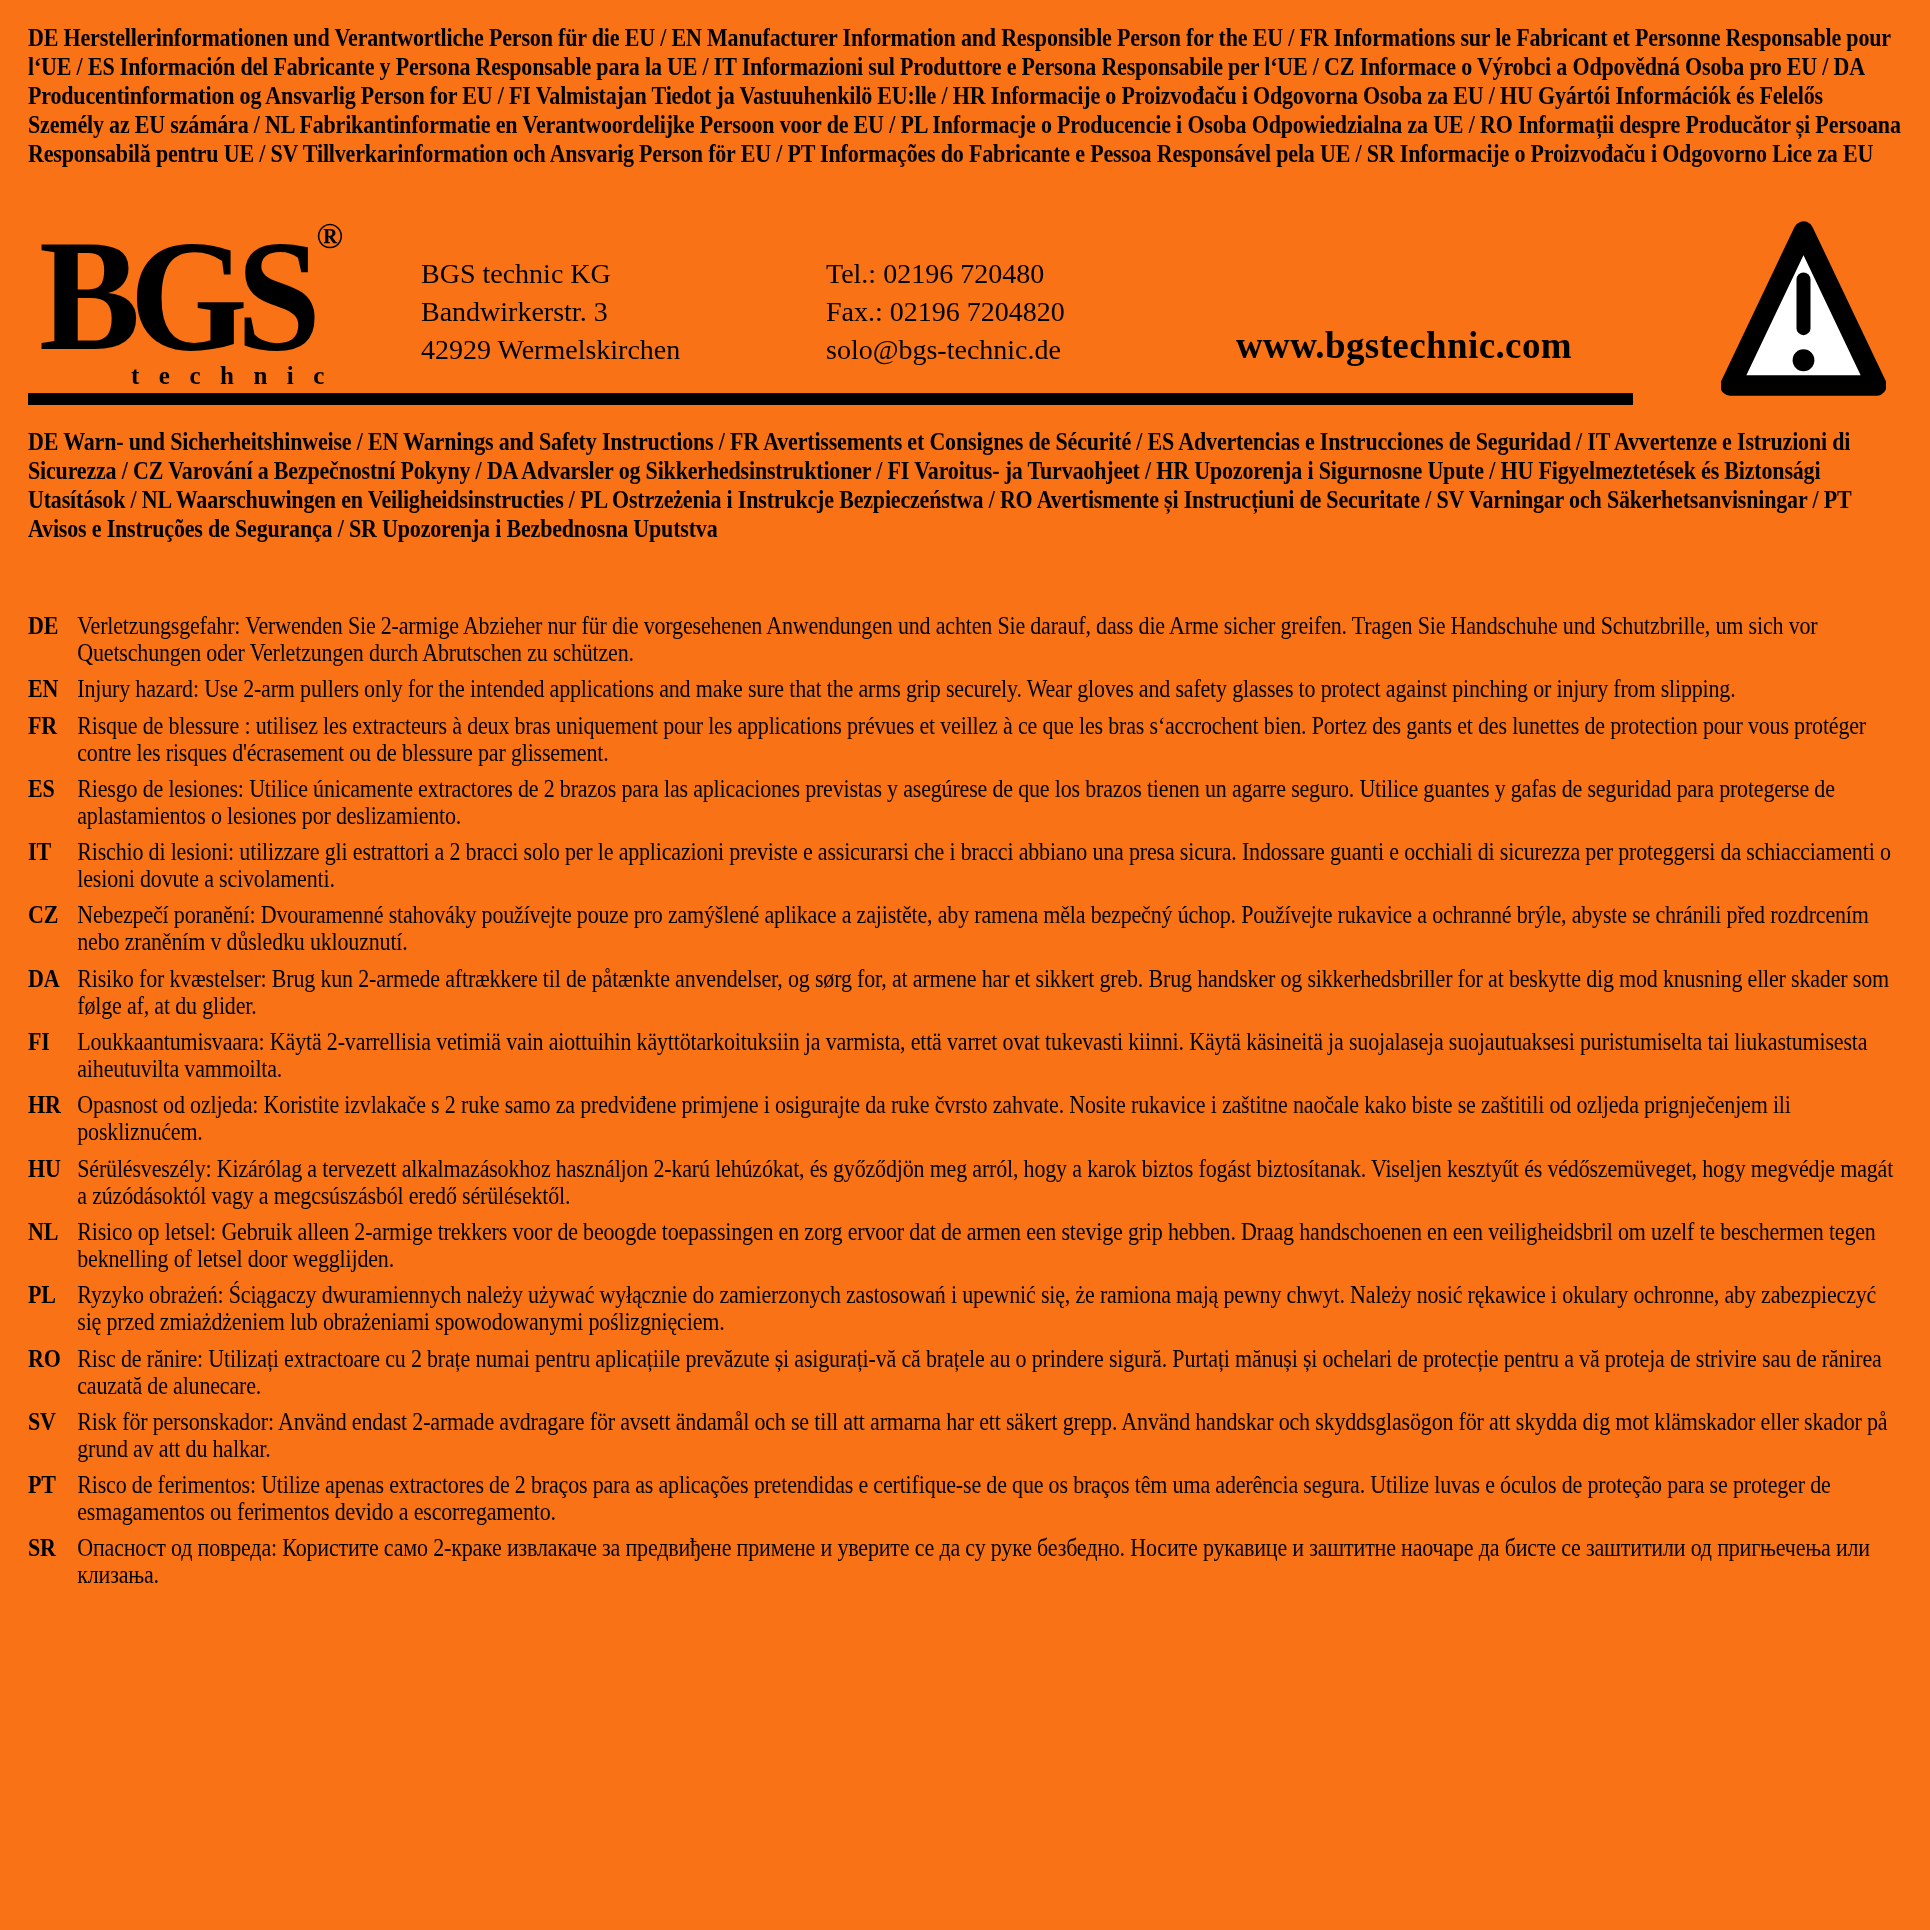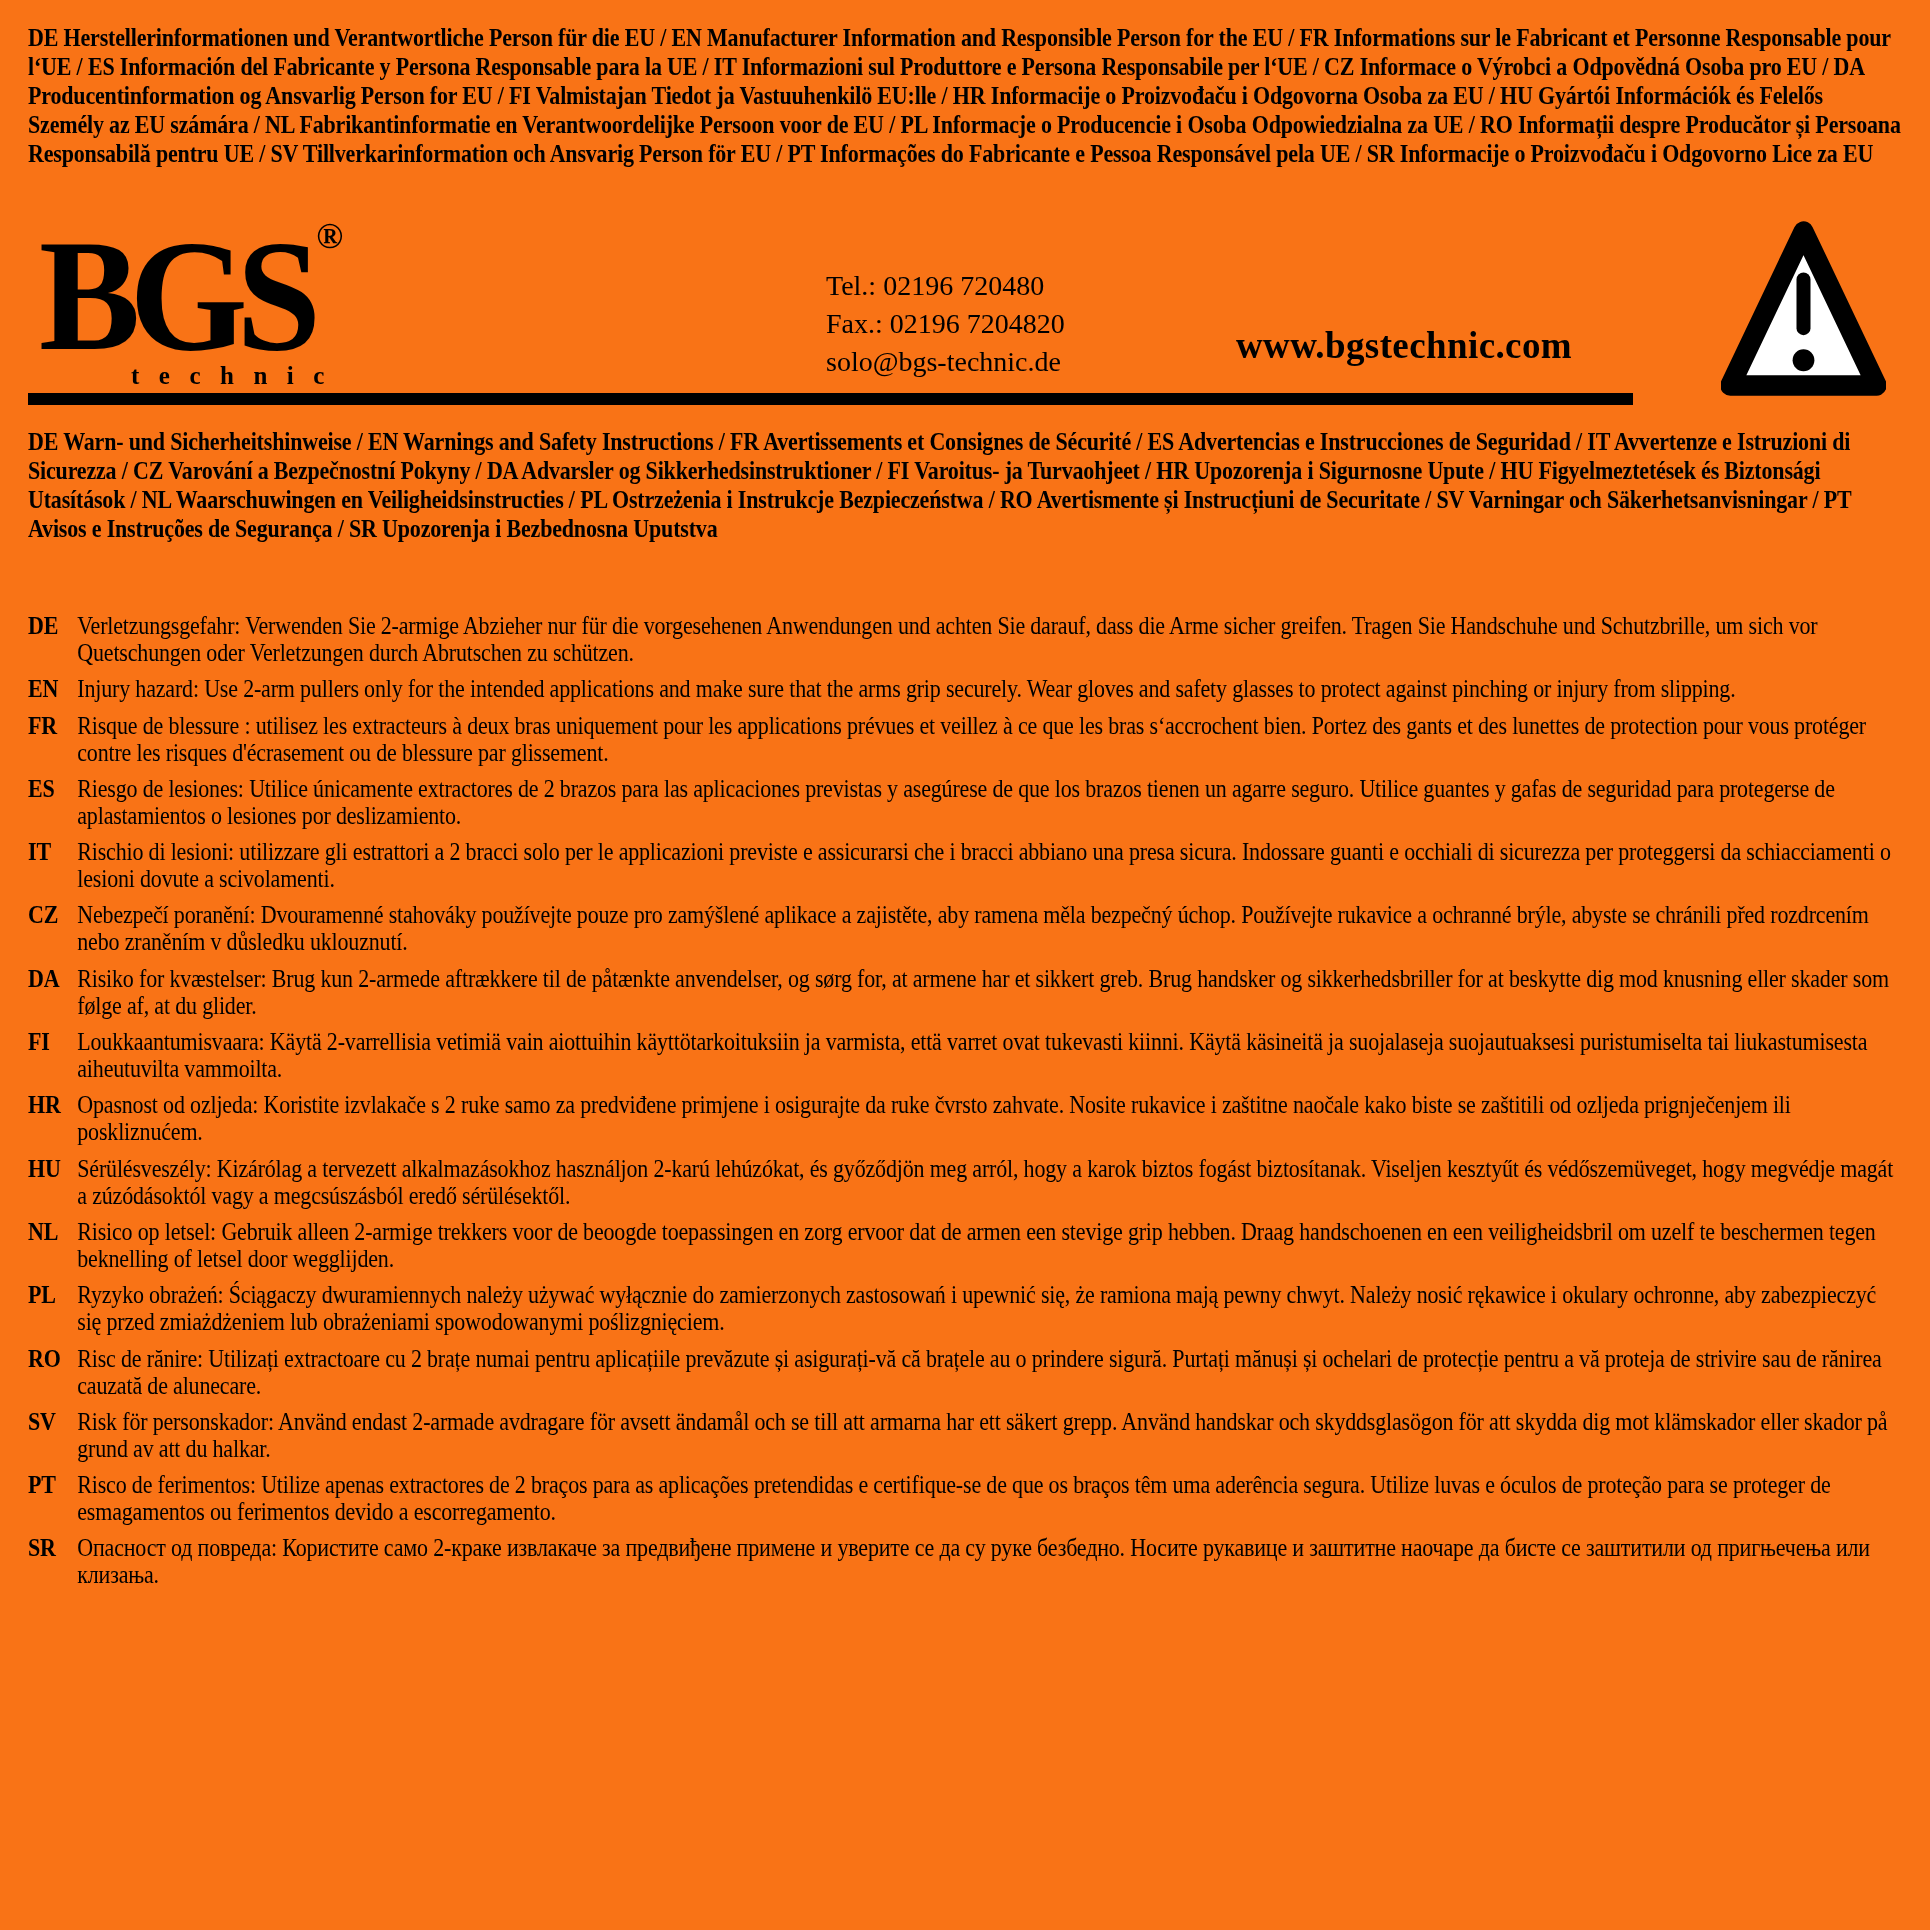--- a/index.html
+++ b/index.html
@@ -41,21 +41,21 @@
   }
   .logo-reg { font-size: 36px; font-weight: bold; vertical-align: 101px; margin-left: 6.2px; }
   .logo-technic {
     font-size: 25px;
     font-weight: bold;
     letter-spacing: 19.5px;
     margin: 1.6px 0 0 92px;
     white-space: nowrap;
   }
   .address { position: absolute; left: 393px; top: 45px; font-size: 28px; line-height: 38px; }
-  .contact { position: absolute; left: 798px; top: 45px; font-size: 28px; line-height: 38px; margin-top: 12px; }
+  .contact { position: absolute; left: 798px; top: 45px; font-size: 28px; line-height: 38px; }
   .website { position: absolute; left: 1208px; top: 114px; font-size: 37px; font-weight: bold; letter-spacing: 0.4px; }
   .warning-triangle { position: absolute; right: 15.6px; top: 9.3px; width: 165px; height: 179px; }
   .rule { position: absolute; left: 28px; top: 393px; width: 1605px; height: 11.7px; background: #000000; }
   .safety-header {
     top: 427px;
     font-size: 25px;
     line-height: 29px;
     font-weight: bold;
     letter-spacing: -0.2px;
   }
@@ -72,20 +72,25 @@
   <div class="squish header-block">DE Herstellerinformationen und Verantwortliche Person für die EU  /  EN Manufacturer Information and Responsible Person for the EU  /  FR Informations sur le Fabricant et Personne Responsable pour l‘UE  /  ES Información del Fabricante y Persona Responsable para la UE  /  IT Informazioni sul Produttore e Persona Responsabile per l‘UE  /  CZ Informace o Výrobci a Odpovědná Osoba pro EU  /  DA Producentinformation og Ansvarlig Person for EU  /  FI Valmistajan Tiedot ja Vastuuhenkilö EU:lle  /  HR Informacije o Proizvođaču i Odgovorna Osoba za EU  /  HU Gyártói Információk és Felelős Személy az EU számára  /  NL Fabrikantinformatie en Verantwoordelijke Persoon voor de EU  /  PL Informacje o Producencie i Osoba Odpowiedzialna za UE  /  RO Informații despre Producător și Persoana Responsabilă pentru UE  /  SV Tillverkarinformation och Ansvarig Person för EU  /  PT Informações do Fabricante e Pessoa Responsável pela UE  /  SR Informacije o Proizvođaču i Odgovorno Lice za EU</div>
 
   <div class="company">
     <div class="logo">
       <div class="logo-row">
         <span class="logo-bgs">BGS</span><span class="logo-reg">®</span>
       </div>
       <div class="logo-technic">technic</div>
     </div>
 
+    <div class="address">
+      <div>BGS technic KG</div>
+      <div>Bandwirkerstr. 3</div>
+      <div>42929 Wermelskirchen</div>
+    </div>
 
     <div class="contact">
       <div>Tel.: 02196 720480</div>
       <div>Fax.: 02196 7204820</div>
       <div>solo@bgs-technic.de</div>
     </div>
 
     <div class="website">www.bgstechnic.com</div>
 
     <svg class="warning-triangle" viewBox="0 0 106 114" preserveAspectRatio="none" aria-hidden="true">

